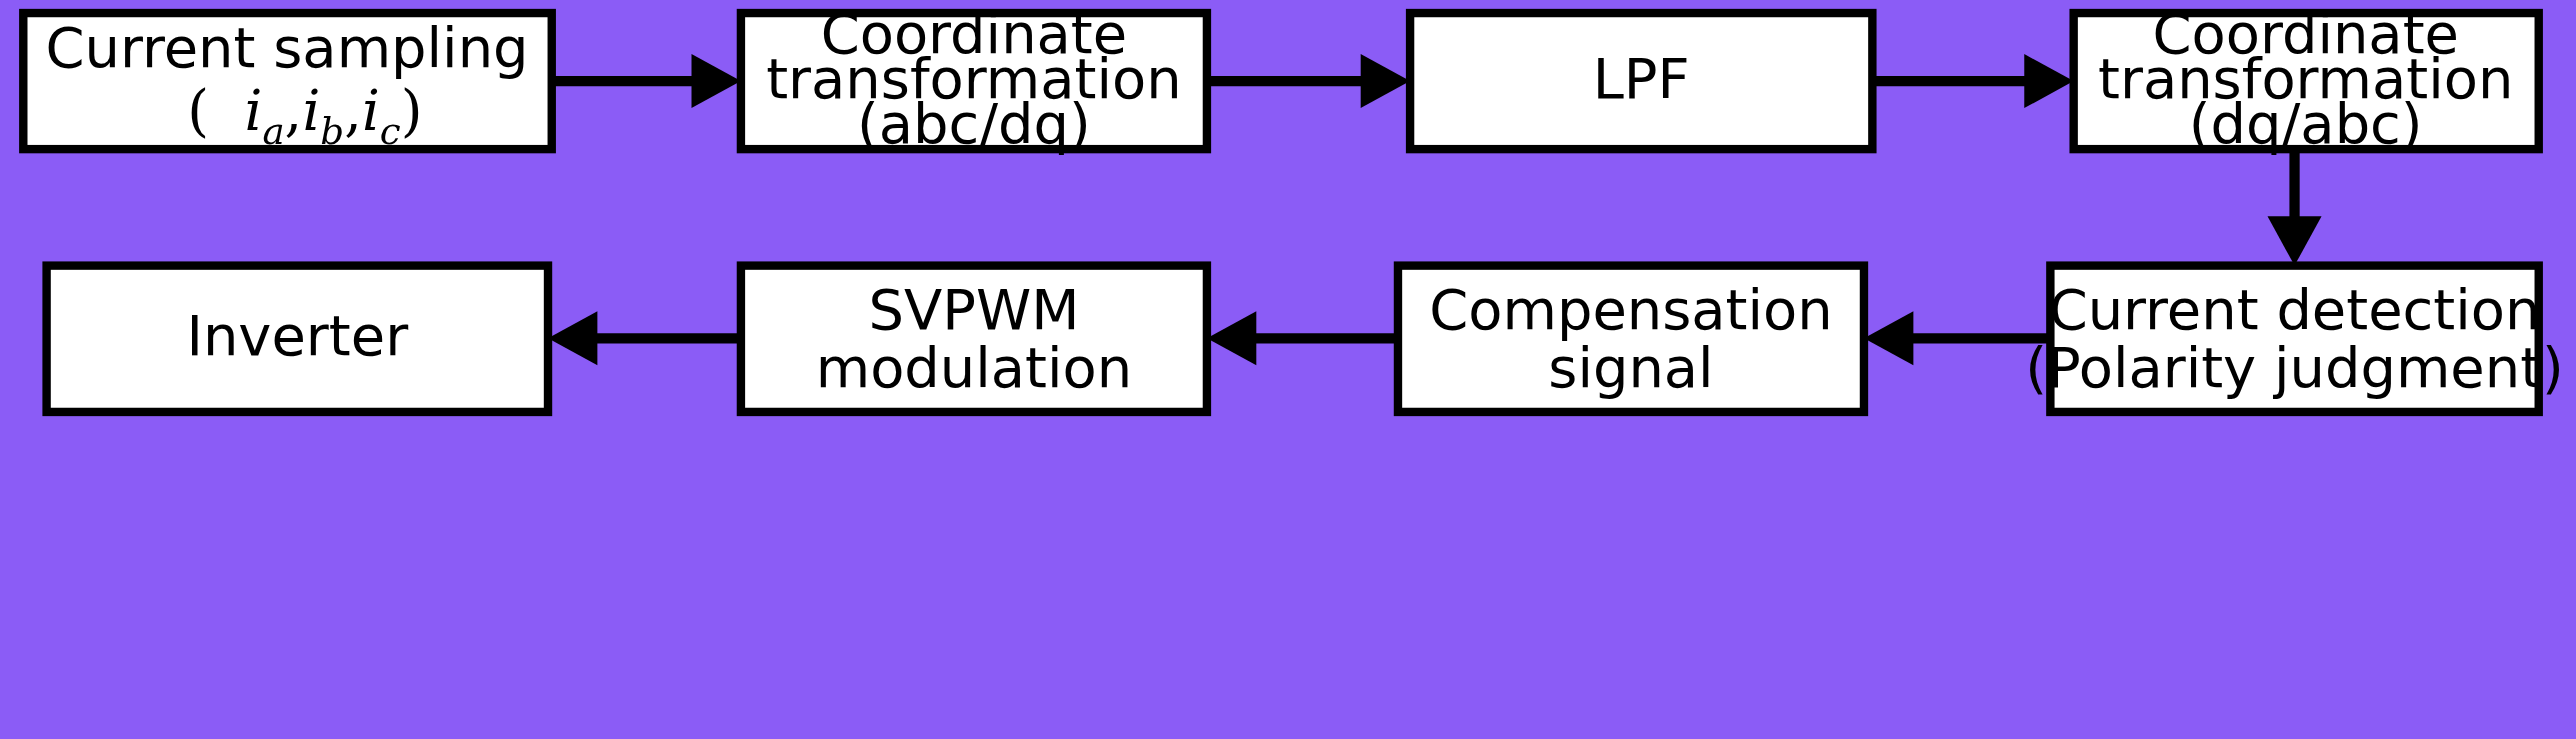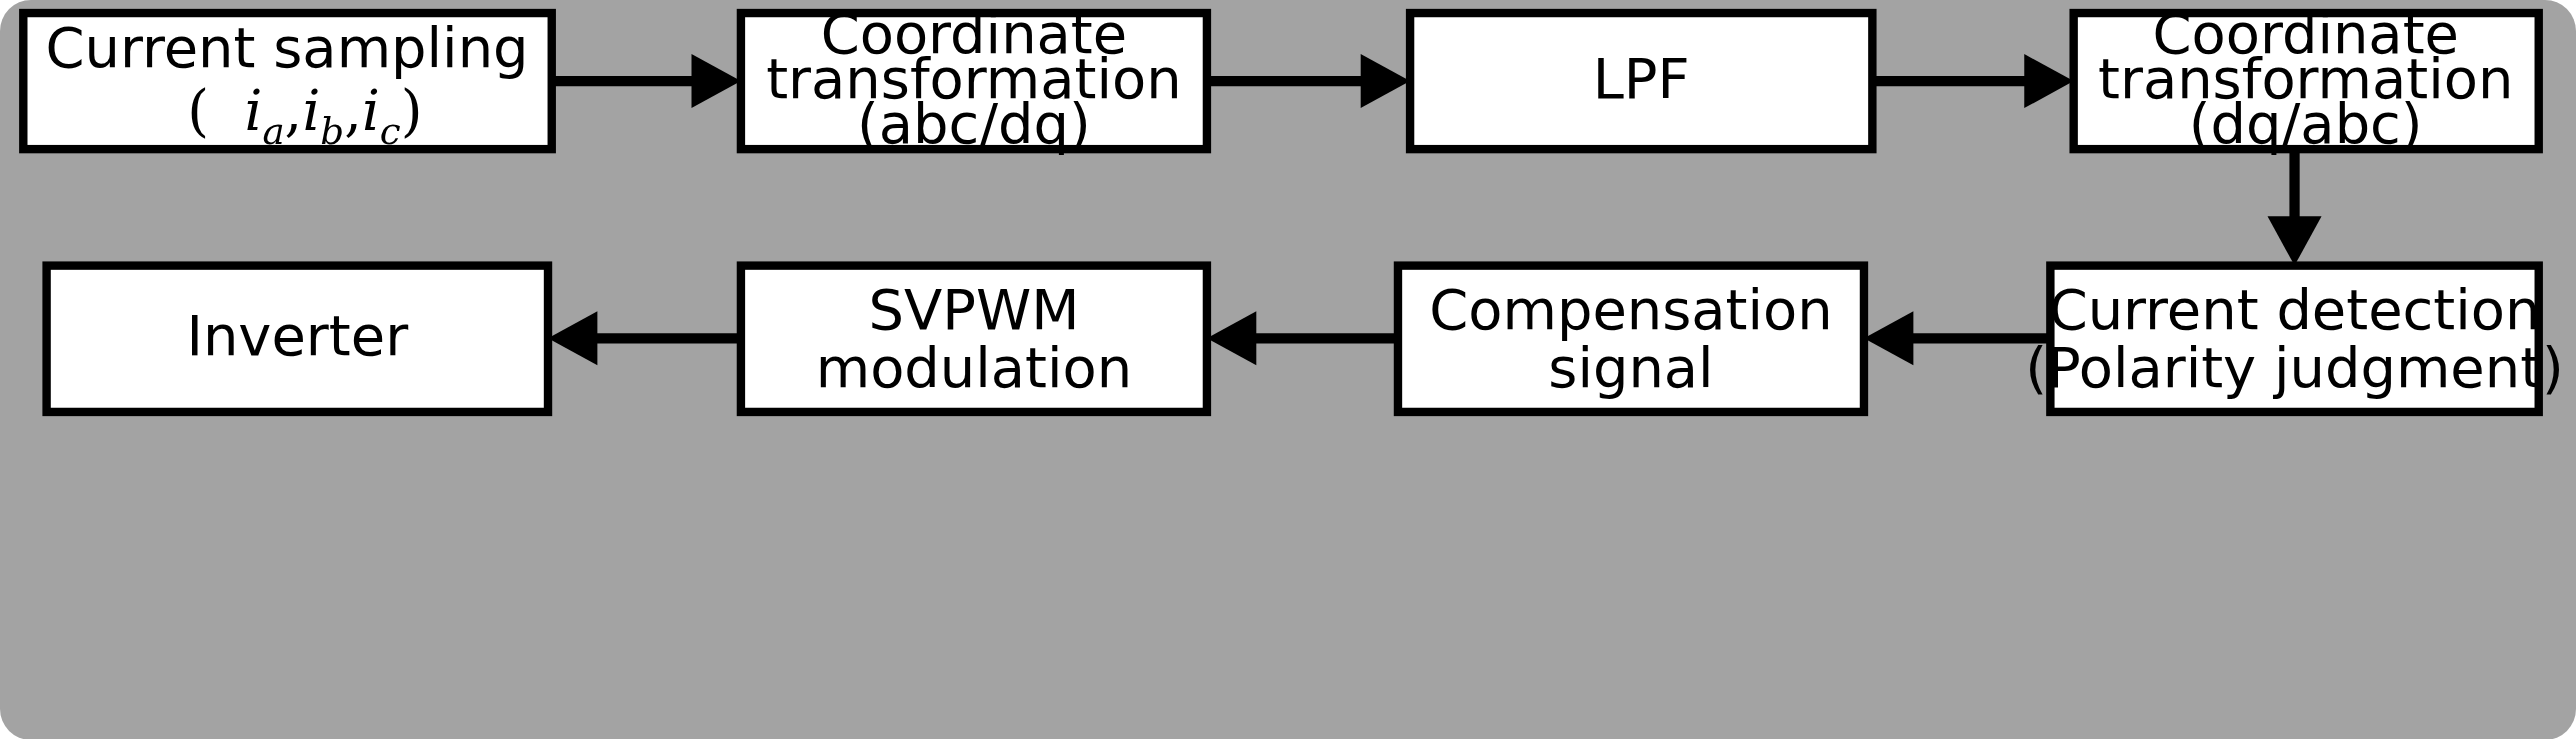--- a/index.html
+++ b/index.html
@@ -11,22 +11,21 @@
   body {
     width: 2576px;
     height: 740px;
     overflow: hidden;
     font-family: "DejaVu Sans", sans-serif;
   }
   #diagram-root {
     position: relative;
     width: 2576px;
     height: 740px;
-    background: #a3a3a3;
-    border-radius: 31px;
+    background: #8b5cf6;
   }
   svg.flow-svg {
     position: absolute;
     top: 0;
     left: 0;
     width: 2576px;
     height: 740px;
     display: block;
   }
   .node-rect {

